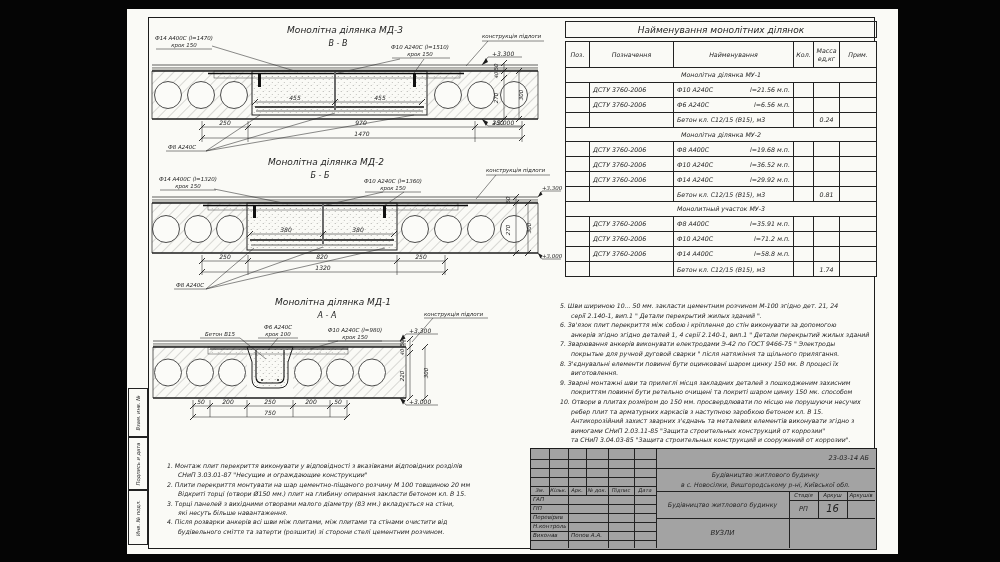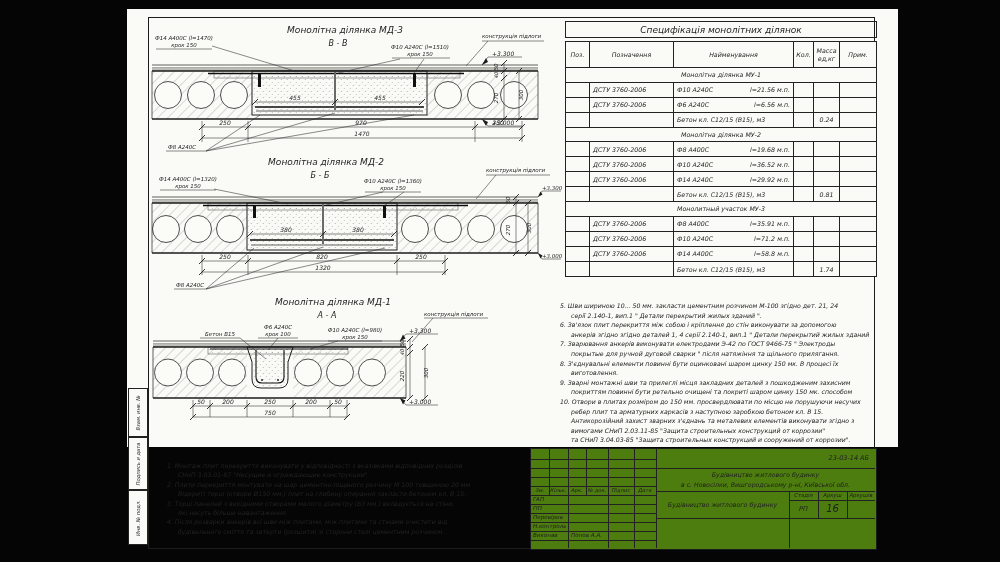--- a/index.html
+++ b/index.html
@@ -1,18 +1,18 @@
 <!DOCTYPE html>
 <html><head>
 <meta charset="utf-8">
 <style>
   html,body{margin:0;padding:0;background:#000;}
   .screen{position:relative;width:1000px;height:562px;background:#050505;overflow:hidden;
           font-family:"DejaVu Sans",sans-serif;color:#1f1f1f;}
-  .sheet{position:absolute;left:127px;top:9px;width:771px;height:438px;background:#fafaf6;}
+  .sheet{position:absolute;left:127px;top:9px;width:771px;height:545px;background:#fafaf6;}
   .frame{position:absolute;left:21px;top:8px;width:727px;height:532px;border:1.6px solid #1c1c1c;box-sizing:border-box;}
   svg.draw{position:absolute;left:21px;top:9px;}
   svg text{font-family:"DejaVu Sans",sans-serif;font-style:italic;fill:#1c1c1c;}
   .s1{stroke:#1c1c1c;stroke-width:1.4;fill:none}
   .s2{stroke:#1c1c1c;stroke-width:0.7;fill:none}
   .s3{stroke:#2a2a2a;stroke-width:0.55;fill:none}
   .tk{stroke:#1c1c1c;stroke-width:0.9;fill:none}
   .rb{stroke:#0e0e0e;stroke-width:1.5;fill:none}
   .rb2{stroke:#0e0e0e;stroke-width:1.1;fill:none}
   .jt{stroke:#6a6a6a;stroke-width:2;fill:none}
@@ -33,21 +33,21 @@
   .sc{border-right:0.9px solid #222;display:flex;align-items:center;padding:0 3px;overflow:hidden;box-sizing:border-box;}
   .sc:last-child{border-right:none;}
   .c-name{justify-content:space-between;}
   .c-poz,.c-kol,.c-mass{justify-content:center;padding:0;}
   
   .notes-r{position:absolute;left:433px;top:292px;width:322px;font:italic 6.2px "DejaVu Sans",sans-serif;line-height:9.6px;color:#222;}
   .notes-l{position:absolute;left:40px;top:452px;width:382px;font:italic 6.2px "DejaVu Sans",sans-serif;line-height:9.4px;color:#222;}
   .cont{padding-left:11px;}
   
   .tb{position:absolute;left:403px;top:439px;width:347px;height:102px;border:1.6px solid #1c1c1c;box-sizing:border-box;
-      font-style:italic;background:#4d7c0f;}
+      font-style:italic;background:#a3a3a3;}
   .vl{position:absolute;width:1px;background:#222;}
   .hl{position:absolute;height:1px;background:#222;}
   .tc{position:absolute;overflow:hidden;white-space:nowrap;}
   
   .strip-box{position:absolute;left:1px;width:20px;border:1.1px solid #222;box-sizing:border-box;
     display:flex;align-items:center;justify-content:center;background:#fafaf6;}
   .strip-box span{transform:rotate(-90deg);font:italic 5.2px "DejaVu Sans",sans-serif;white-space:nowrap;}
 </style>
 </head>
 <body>
@@ -241,21 +241,21 @@
       <text x="163" y="386" font-size="6" text-anchor="middle">200</text>
       <text x="190" y="386" font-size="6" text-anchor="middle">50</text>
       <text x="122" y="397" font-size="6" text-anchor="middle">750</text>
       <text x="256" y="325" font-size="5.5" text-anchor="middle" transform="rotate(-90 256 325)">50</text>
       <text x="256" y="334" font-size="5" text-anchor="middle" transform="rotate(-90 256 334)">40</text>
       <text x="256" y="358" font-size="5.5" text-anchor="middle" transform="rotate(-90 256 358)">220</text>
       <text x="280" y="355" font-size="5.5" text-anchor="middle" transform="rotate(-90 280 355)">300</text>
     </g>
   </svg>
 
-  <div class="spec-title">Специфікація монолітних ділянок</div>
+  <div class="spec-title">Найменування монолітних ділянок</div>
   <div class="spec-tbl">
     <div class="spec-head">
       <div>Поз.</div>
       <div>Позначення</div>
       <div>Найменування</div>
       <div>Кол.</div>
       <div>
         <span>Масса</span>
         <span>ед,кг</span>
       </div>
@@ -454,20 +454,21 @@
     <div class="tc" style="left:2px;top:55px;width:35px;height:9px;font-size:5.6px;line-height:9px">ГІП</div>
     <div class="tc" style="left:2px;top:64px;width:35px;height:9px;font-size:5.6px;line-height:9px">Перевірив</div>
     <div class="tc" style="left:2px;top:73px;width:35px;height:9px;font-size:5.6px;line-height:9px">Н.контроль</div>
     <div class="tc" style="left:2px;top:82px;width:35px;height:9px;font-size:5.6px;line-height:9px">Виконав</div>
     <div class="tc" style="left:40px;top:82px;width:37px;height:9px;font-size:5.6px;line-height:9px">Попов А.А.</div>
 
     <div class="tc" style="left:125px;top:0;width:213px;height:19px;font-size:6.5px;line-height:19px;text-align:right">23-03-14  АБ</div>
     <div class="tc" style="left:125px;top:20px;width:219px;height:11px;font-size:6.2px;line-height:11px;text-align:center">Будівництво житлового будинку</div>
     <div class="tc" style="left:125px;top:30px;width:219px;height:11px;font-size:6.2px;line-height:11px;text-align:center">в с. Новосілки, Вишгородському р-ні,  Київської обл.</div>
     <div class="tc" style="left:125px;top:42px;width:133px;height:27px;font-size:6.3px;display:flex;align-items:center;justify-content:center">Будівництво житлового будинку</div>
+    <div class="tc" style="left:125px;top:69px;width:133px;height:30px;font-size:7px;display:flex;align-items:center;justify-content:center">ВУЗЛИ</div>
     <div class="tc" style="left:258px;top:42px;width:29px;height:9px;font-size:5.4px;text-align:center;line-height:9px">Стадія</div>
     <div class="tc" style="left:287px;top:42px;width:29px;height:9px;font-size:5.4px;text-align:center;line-height:9px">Аркуш</div>
     <div class="tc" style="left:316px;top:42px;width:28px;height:9px;font-size:5.4px;text-align:center;line-height:9px">Аркушів</div>
     <div class="tc" style="left:258px;top:51px;width:29px;height:18px;font-size:6.5px;text-align:center;line-height:18px">РП</div>
     <div class="tc" style="left:287px;top:51px;width:29px;height:18px;font-size:10px;text-align:center;line-height:18px">16</div>
     <div class="tc" style="left:316px;top:51px;width:28px;height:18px;font-size:6.5px;text-align:center;line-height:18px"></div>
   </div>
 
   <div class="strip-box" style="top:379px;height:49px">
         <span>Взам. инв. №</span>

